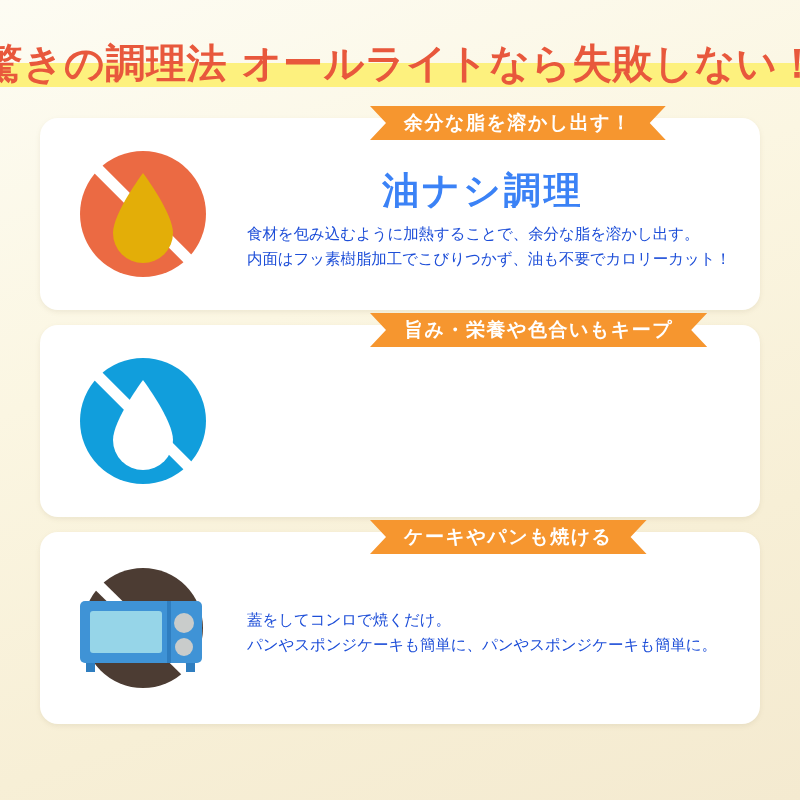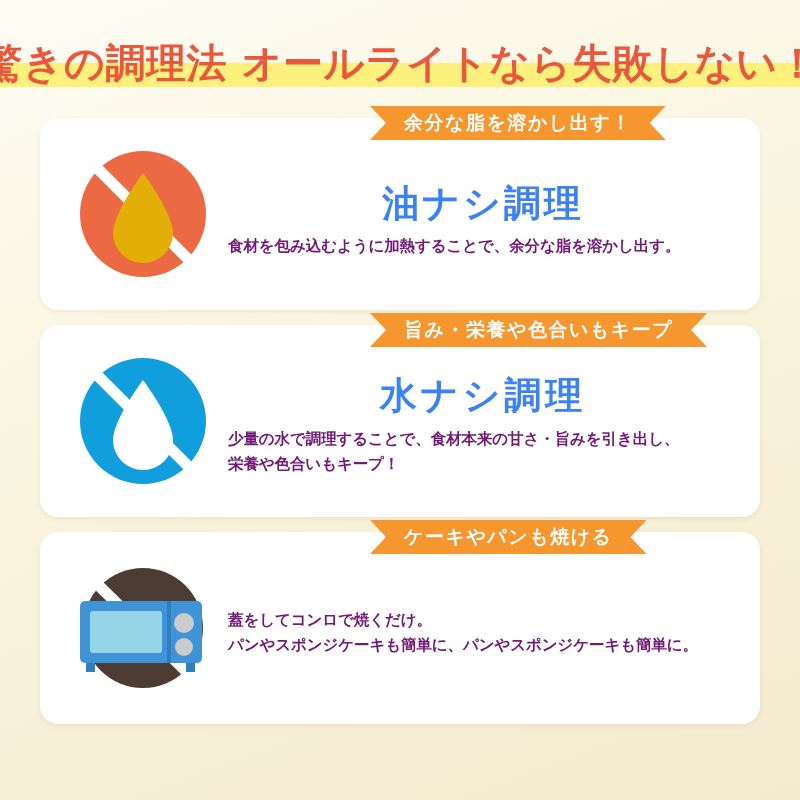--- a/index.html
+++ b/index.html
@@ -133,24 +133,25 @@
     font-weight: bold;
     color: #3b82f6;
     letter-spacing: 3px;
     line-height: 1.12;
     text-align: center;
     margin-bottom: 10px;
   }
 
   .card-desc {
     font-size: 15.5px;
-    color: #701a75;
+    color: #1d4ed8;
     line-height: 1.62;
-    font-weight: bold;
+    font-weight: normal;
     letter-spacing: -0.1px;
+    margin-left: 19px;
   }
 
   .card-desc .line { display: block; white-space: nowrap; }
 
   
   .card-2 .card-heading { letter-spacing: 4px; }
   .card-3 .card-heading { letter-spacing: 3px; }
   .card-2 .card-body, .card-3 .card-body { padding-top: 10px; }
 </style>
 </head>
@@ -180,47 +181,41 @@
           </defs>
           <circle cx="75" cy="75" r="63" fill="#eb6a43" mask="url(#slashMask1)"></circle>
           <path d="M75 34 C75 34 45 74 45 94 a30 30 0 0 0 60 0 C105 74 75 34 75 34 Z" fill="#e3ae08"></path>
         </svg>
       </div>
 
       <div class="card-body">
         <div class="card-heading">油ナシ調理</div>
         <div class="card-desc">
           <span class="line">食材を包み込むように加熱することで、余分な脂を溶かし出す。</span>
+          <span class="line">内面はフッ素樹脂加工でこびりつかず、油も不要でカロリーカット！</span>
         </div>
       </div>
     </div>
 
     <div class="card card-2">
       <div class="ribbon">旨み・栄養や色合いもキープ</div>
 
       <div class="icon-slot">
         <svg width="150" height="150" viewBox="0 0 150 150" aria-hidden="true">
           <defs>
             <mask id="slashMask2">
               <rect x="0" y="0" width="150" height="150" fill="#fff"></rect>
               <line x1="24" y1="24" x2="126" y2="126" stroke="#000" stroke-width="11"></line>
               <path d="M75 34 C75 34 45 74 45 94 a30 30 0 0 0 60 0 C105 74 75 34 75 34 Z" fill="#000"></path>
             </mask>
           </defs>
           <circle cx="75" cy="75" r="63" fill="#119edc" mask="url(#slashMask2)"></circle>
         </svg>
       </div>
 
-      <div class="card-body">
-        <div class="card-heading">水ナシ調理</div>
-        <div class="card-desc">
-          <span class="line">少量の水で調理することで、食材本来の甘さ・旨みを引き出し、</span>
-          <span class="line">栄養や色合いもキープ！</span>
-        </div>
-      </div>
     </div>
 
     <div class="card card-3">
       <div class="ribbon">ケーキやパンも焼ける</div>
 
       <div class="icon-slot">
         <svg width="150" height="150" viewBox="0 0 150 150" aria-hidden="true">
           <defs>
             <mask id="slashMask3">
               <rect x="0" y="0" width="150" height="150" fill="#fff"></rect>

